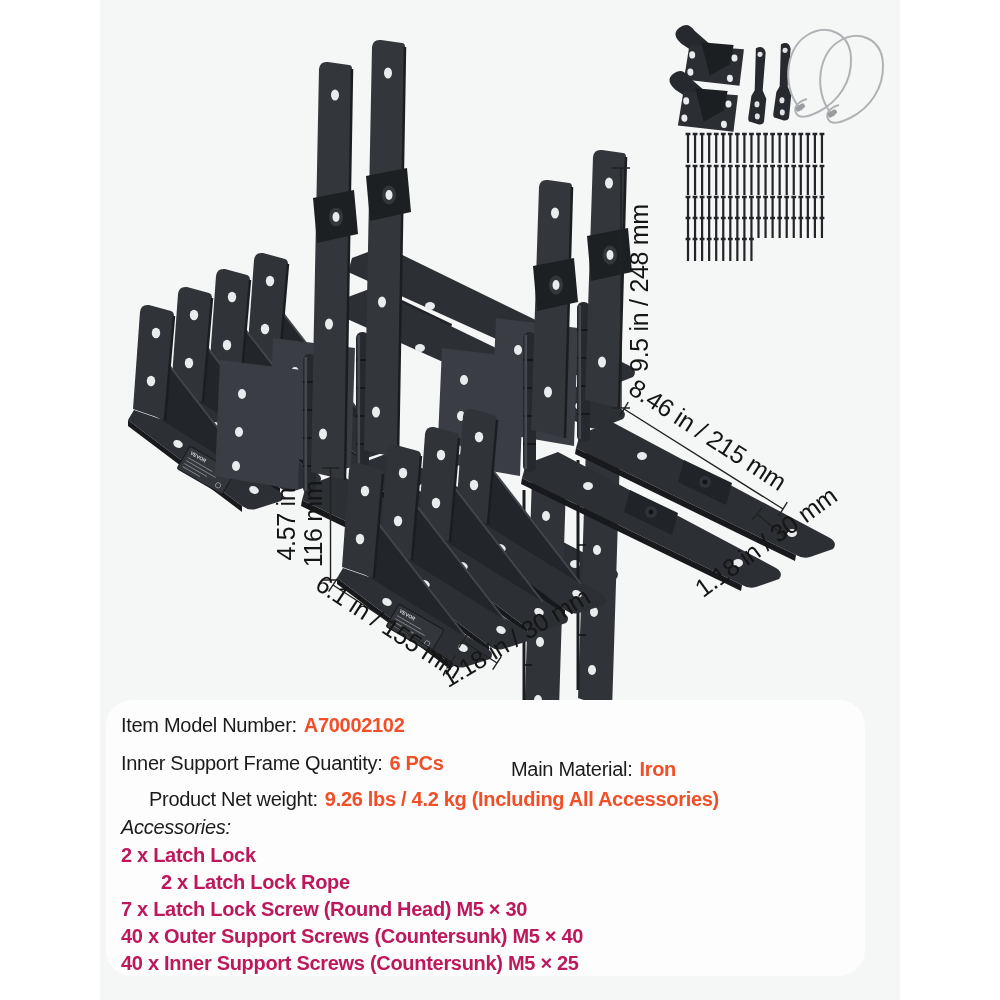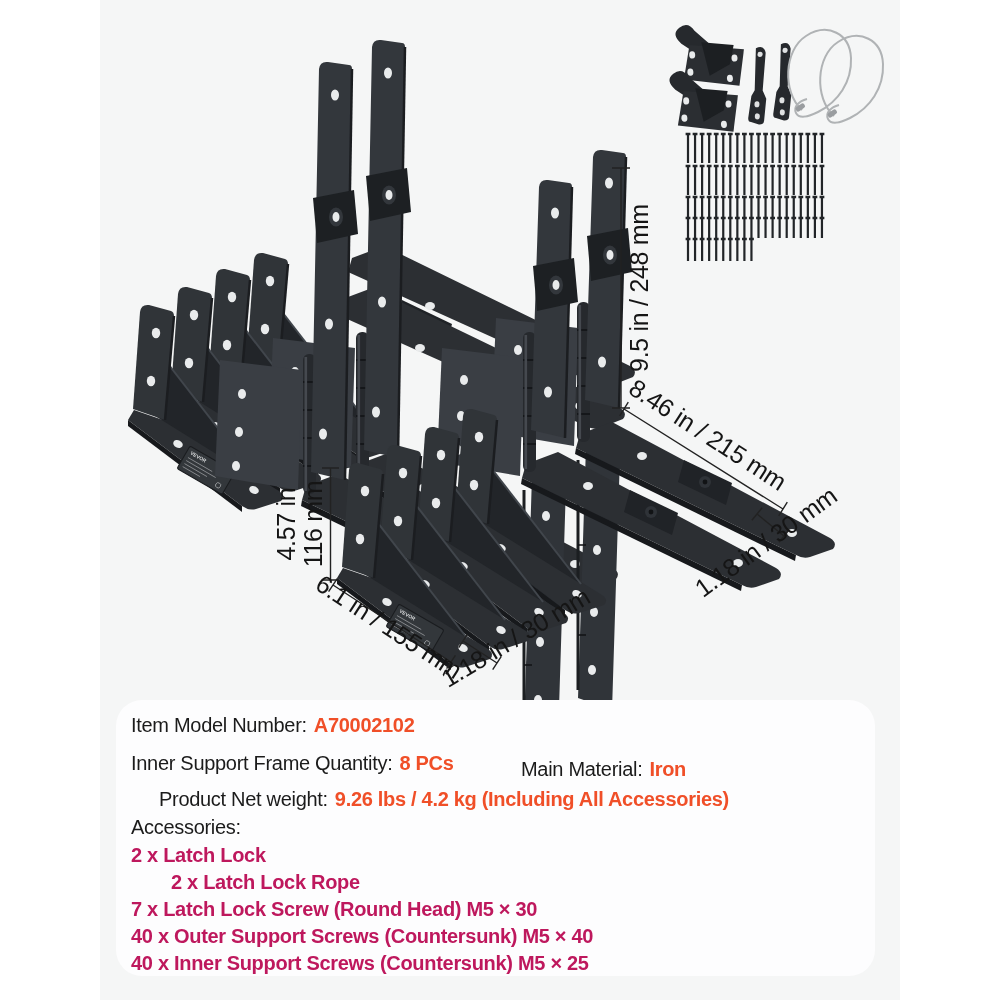--- a/index.html
+++ b/index.html
@@ -1,21 +1,21 @@
 <!DOCTYPE html>
 <html><head>
 <meta charset="utf-8">
 <style>
   html,body{margin:0;padding:0;background:#ffffff;}
   .stage{position:relative;width:1000px;height:1000px;background:#ffffff;
          font-family:"Liberation Sans",sans-serif;overflow:hidden;}
   .photo-bg{position:absolute;left:100px;top:0;width:800px;height:1000px;background:#f5f6f6;}
   svg.illus{position:absolute;left:0;top:0;width:1000px;height:1000px;}
   .dim-text{font-family:"Liberation Sans",sans-serif;font-size:25px;fill:#151515;letter-spacing:-0.3px;}
-  .panel{position:absolute;left:116px;top:700px;width:759px;height:276px;
+  .panel{position:absolute;left:106px;top:700px;width:759px;height:276px;
          background:#fdfdfe;border-radius:26px;text-align:center;}
   .spec-line{position:absolute;white-space:nowrap;font-size:20px;color:#1b1b1b;letter-spacing:-0.3px;}
   .spec-line .val{color:#f04f28;font-weight:bold;margin-left:7px;}
   .acc-item{position:absolute;white-space:nowrap;font-size:20px;font-weight:bold;color:#be185d;letter-spacing:-0.3px;}
   .lbl{color:#1b1b1b;}
 </style>
 </head>
 <body>
 
 <div class="stage">
@@ -207,26 +207,26 @@
   </svg>
 
   <div class="panel">
     <div class="spec-line" style="left:15px;top:14px;">
       <span class="lbl">Item Model Number:</span><span class="val">A70002102</span>
     </div>
     <div class="spec-line" style="left:405px;top:14px;margin-top:44px;">
       <span class="lbl">Main Material:</span><span class="val">Iron</span>
     </div>
     <div class="spec-line" style="left:15px;top:52px;">
-      <span class="lbl">Inner Support Frame Quantity:</span><span class="val">8 PCs</span>
+      <span class="lbl">Inner Support Frame Quantity:</span><span class="val">6 PCs</span>
     </div>
     <div class="spec-line" style="left:15px;top:88px;margin-left:28px;">
       <span class="lbl">Product Net weight:</span><span class="val">9.26 lbs / 4.2 kg (Including All Accessories)</span>
     </div>
-    <div class="spec-line" style="left:15px;top:116px;">
+    <div class="spec-line" style="left:15px;top:116px;font-style:italic;">
       <span class="lbl">Accessories:</span>
     </div>
     <div class="acc-item" style="left:15px;top:144px;">2 x Latch Lock</div>
     <div class="acc-item" style="left:15px;top:171px;margin-left:40px;">2 x Latch Lock Rope</div>
     <div class="acc-item" style="left:15px;top:198px;">7 x Latch Lock Screw (Round Head) M5 × 30</div>
     <div class="acc-item" style="left:15px;top:225px;">40 x Outer Support Screws (Countersunk) M5 × 40</div>
     <div class="acc-item" style="left:15px;top:252px;">40 x Inner Support Screws (Countersunk) M5 × 25</div>
   </div>
 </div>
 

